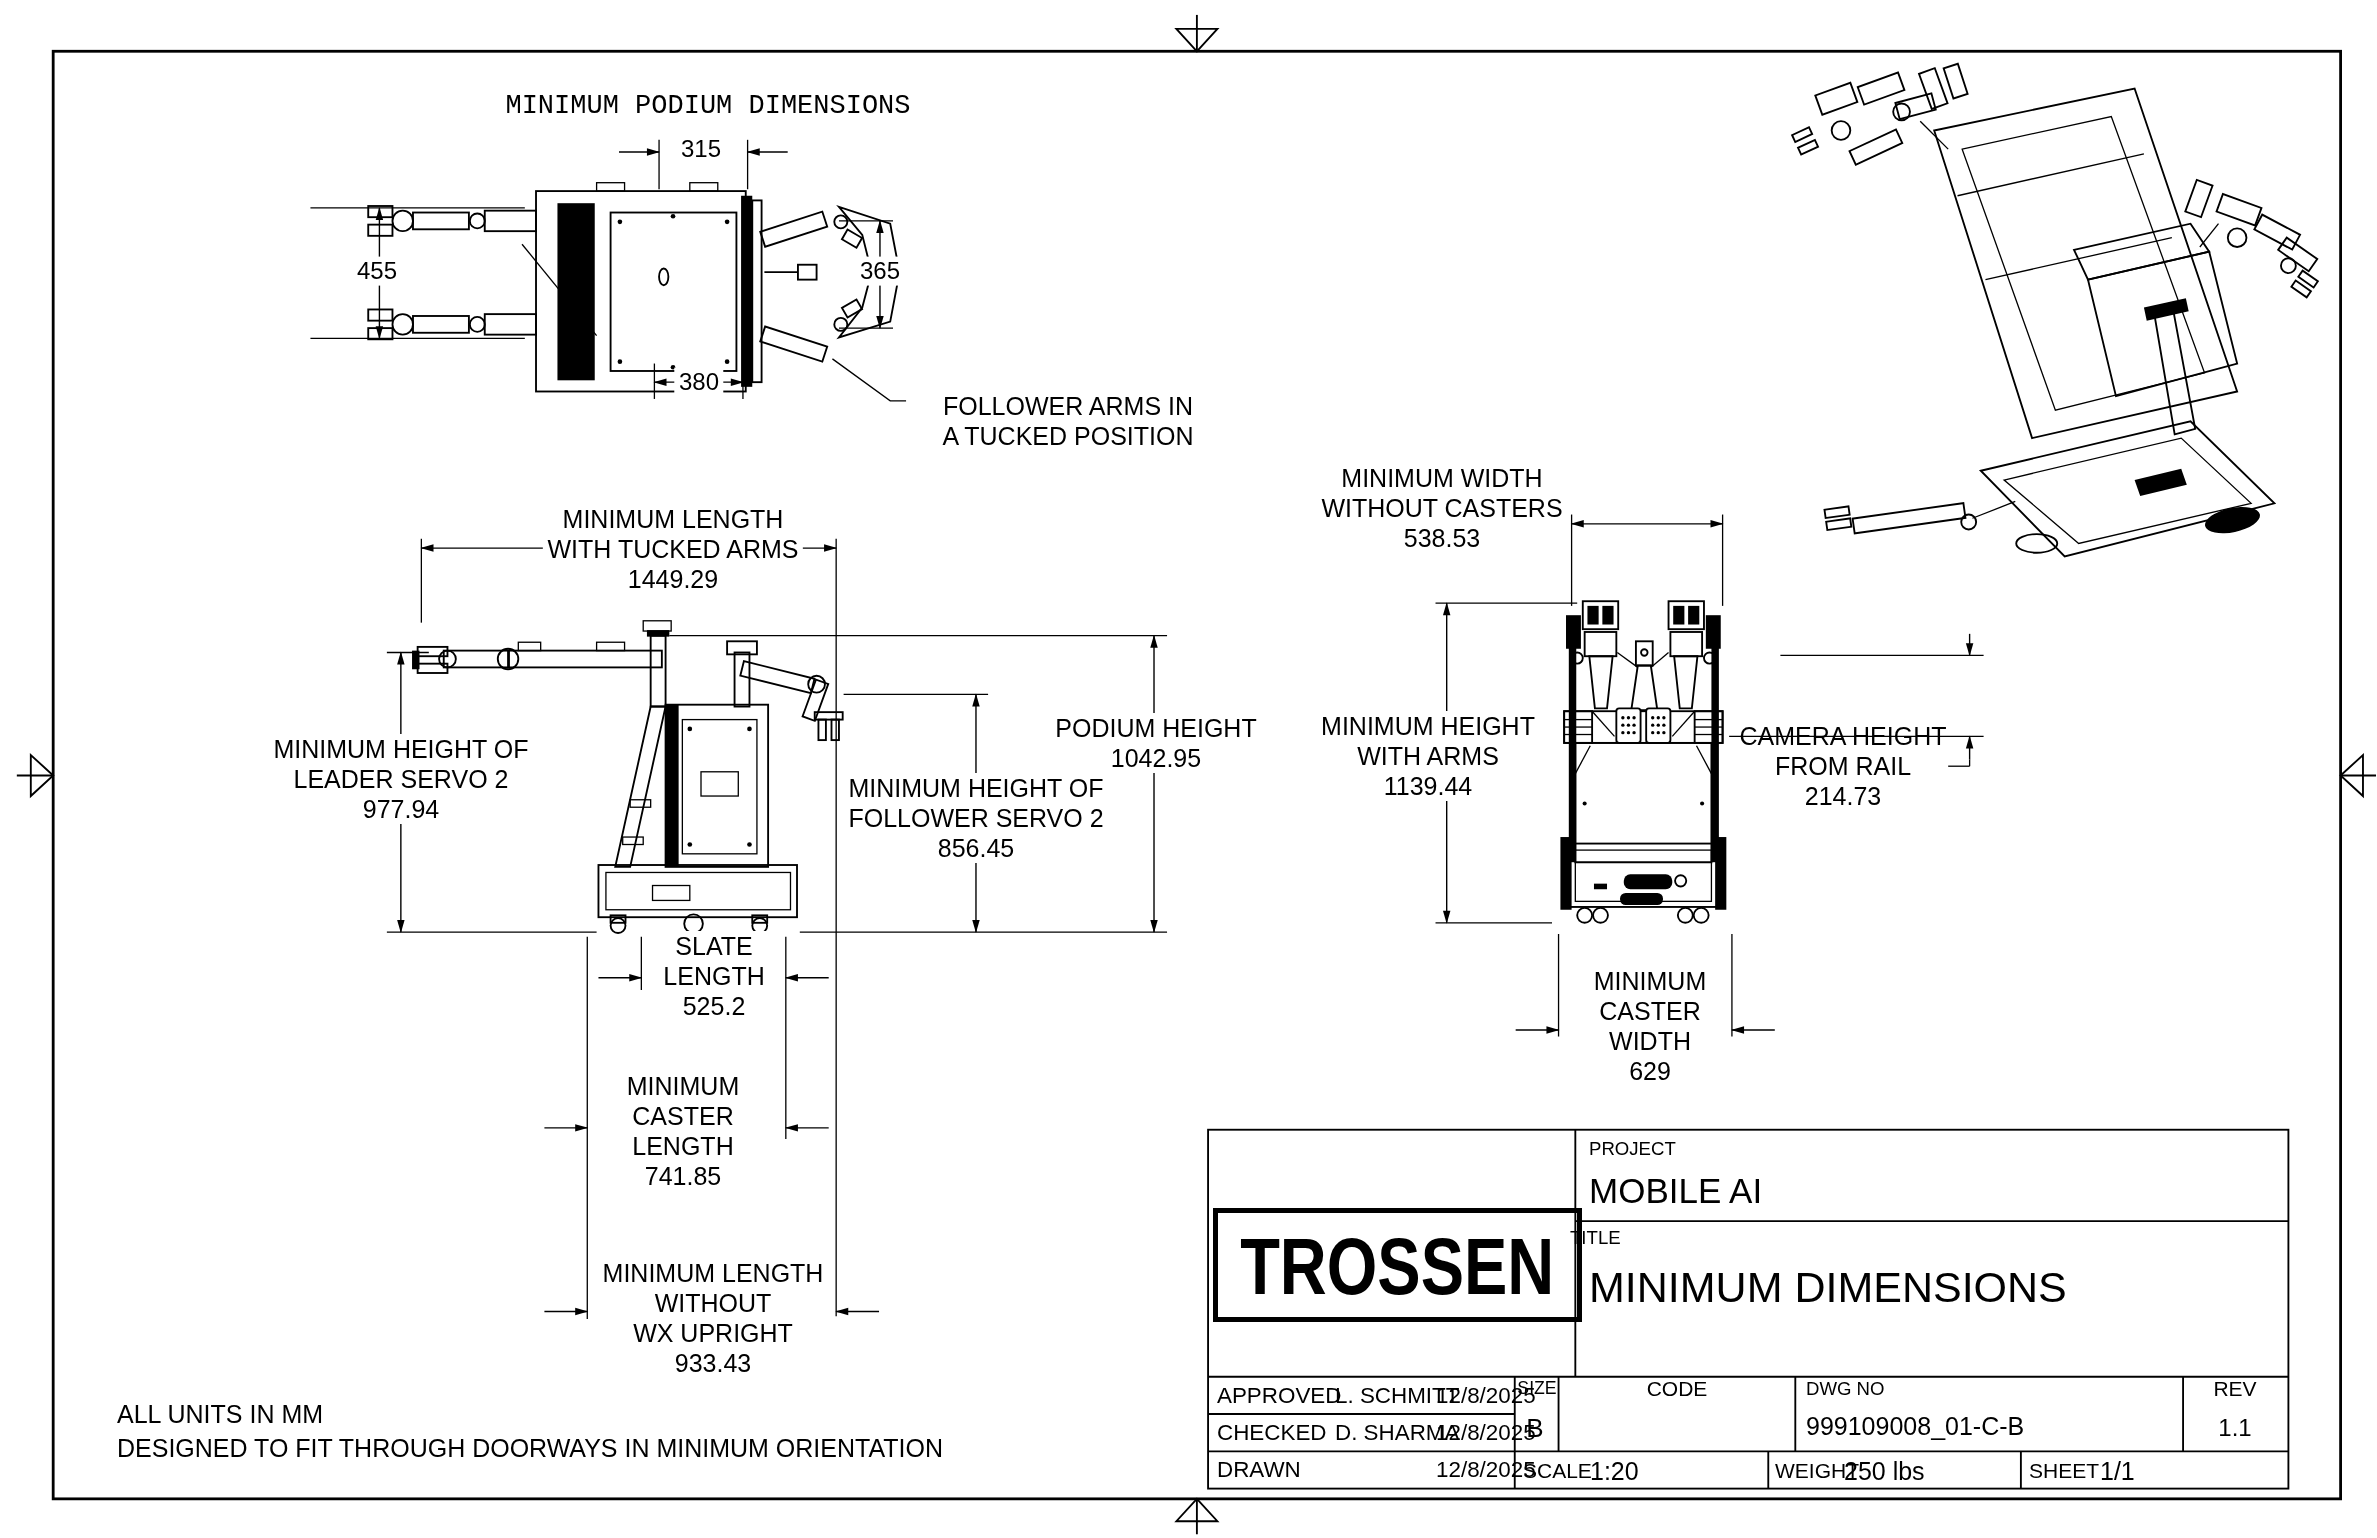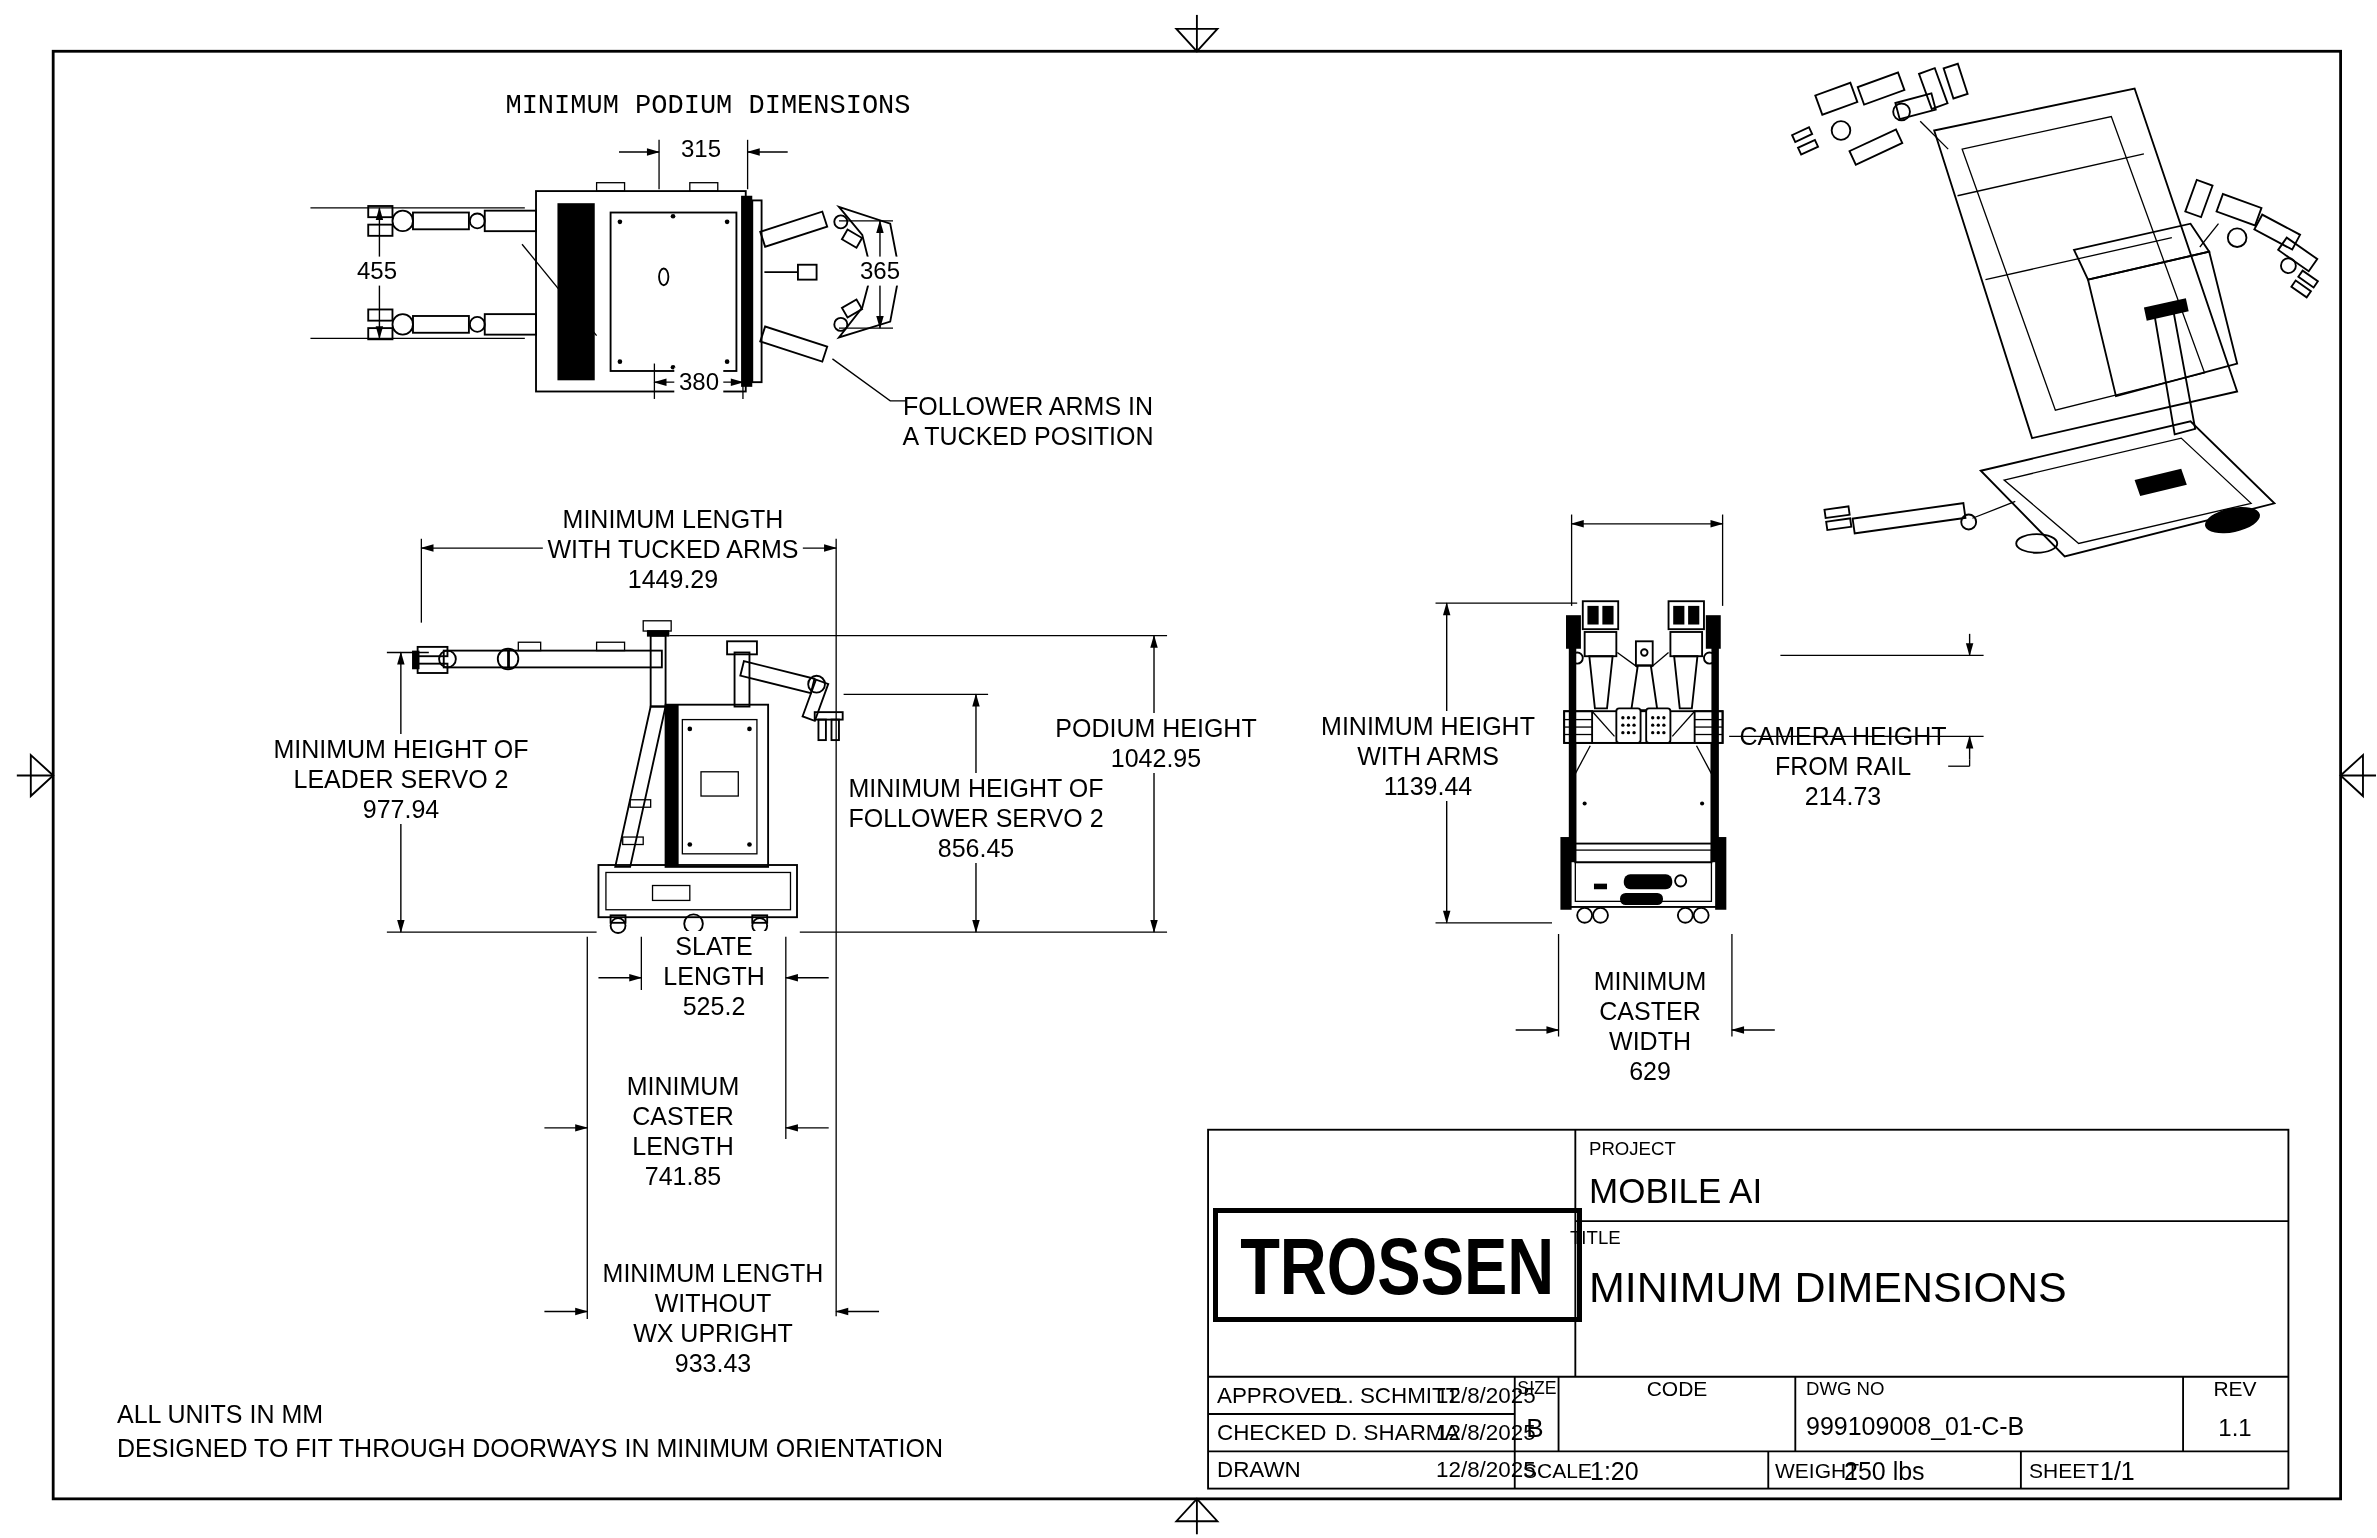--- a/index.html
+++ b/index.html
@@ -422,21 +422,21 @@
     <line x1="1897" y1="1557" x2="1897" y2="1597" class="ln"></line>
     <line x1="2168" y1="1557" x2="2168" y2="1597" class="ln"></line>
   </g>
 </svg>
 
 <div class="t s29" style="left:708px;top:106px;font-family:Liberation Mono, monospace;">MINIMUM PODIUM DIMENSIONS</div>
 <div class="t s26" style="left:701px;top:149px;">315</div>
 <div class="t s26 bg" style="left:377px;top:271px;">455</div>
 <div class="t s26 bg" style="left:880px;top:271px;text-align:right;">365</div>
 <div class="t s26 bg" style="left:699px;top:382px;">380</div>
-<div class="t s27" style="left:1028px;top:421px;">FOLLOWER ARMS IN
+<div class="t s27" style="left:1068px;top:421px;">FOLLOWER ARMS IN
 A TUCKED POSITION</div>
 
 <div class="t s27 bg" style="left:673px;top:549px;">MINIMUM LENGTH
 WITH TUCKED ARMS
 1449.29</div>
 <div class="t s27 bg" style="left:401px;top:779px;">MINIMUM HEIGHT OF
 LEADER SERVO 2
 977.94</div>
 <div class="t s27 bg" style="left:1156px;top:743px;">PODIUM HEIGHT
 1042.95</div>
@@ -448,20 +448,23 @@
 525.2</div>
 <div class="t s27 bg" style="left:683px;top:1131px;">MINIMUM
 CASTER
 LENGTH
 741.85</div>
 <div class="t s27 bg" style="left:713px;top:1318px;">MINIMUM LENGTH
 WITHOUT
 WX UPRIGHT
 933.43</div>
 
+<div class="t s27" style="left:1442px;top:508px;">MINIMUM WIDTH
+WITHOUT CASTERS
+538.53</div>
 <div class="t s27 bg" style="left:1428px;top:756px;">MINIMUM HEIGHT
 WITH ARMS
 1139.44</div>
 <div class="t s27" style="left:1843px;top:766px;">CAMERA HEIGHT
 FROM RAIL
 214.73</div>
 <div class="t s27 bg" style="left:1650px;top:1026px;">MINIMUM
 CASTER
 WIDTH
 629</div>

